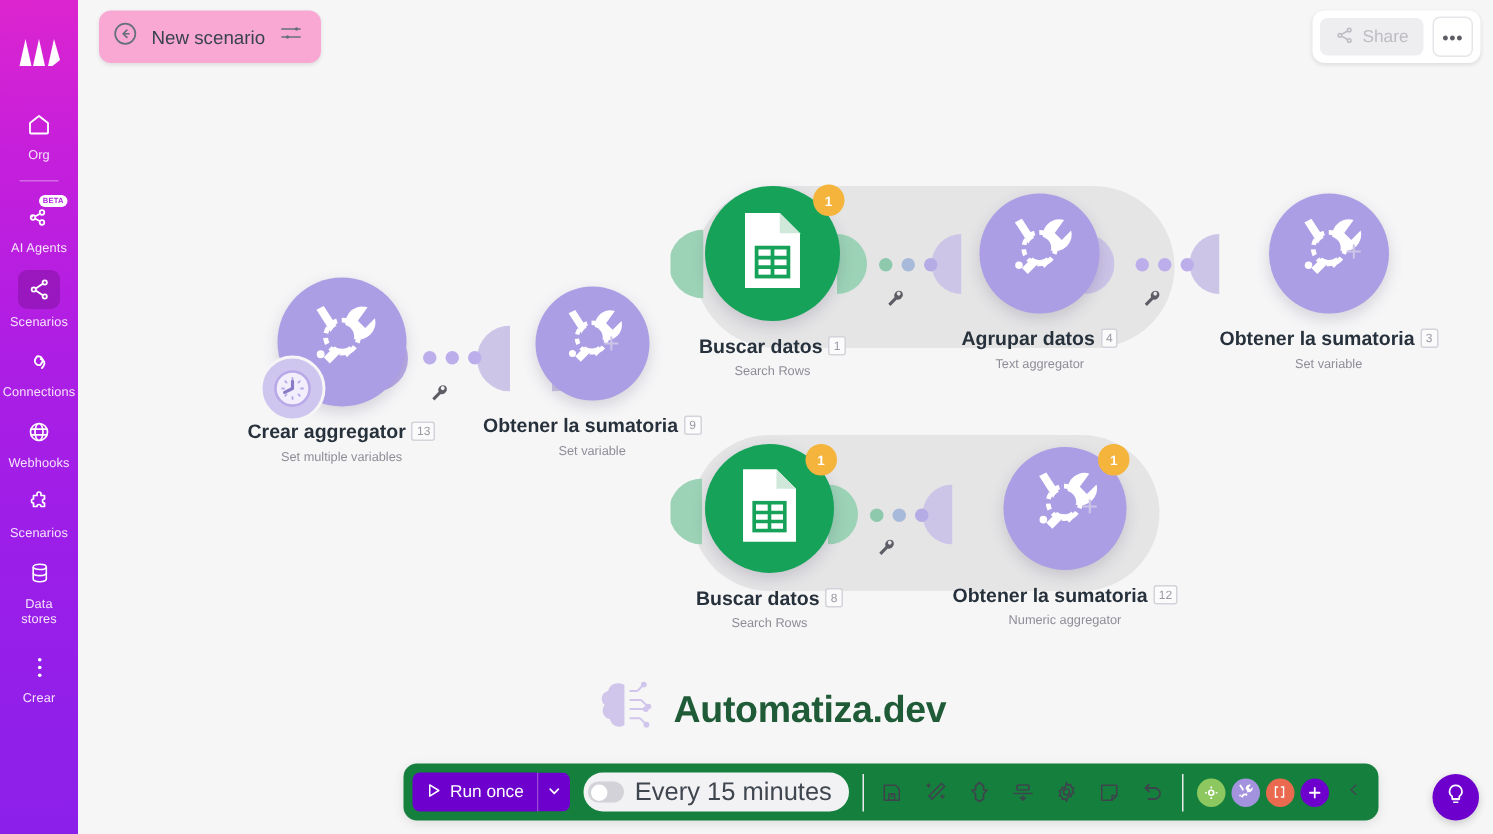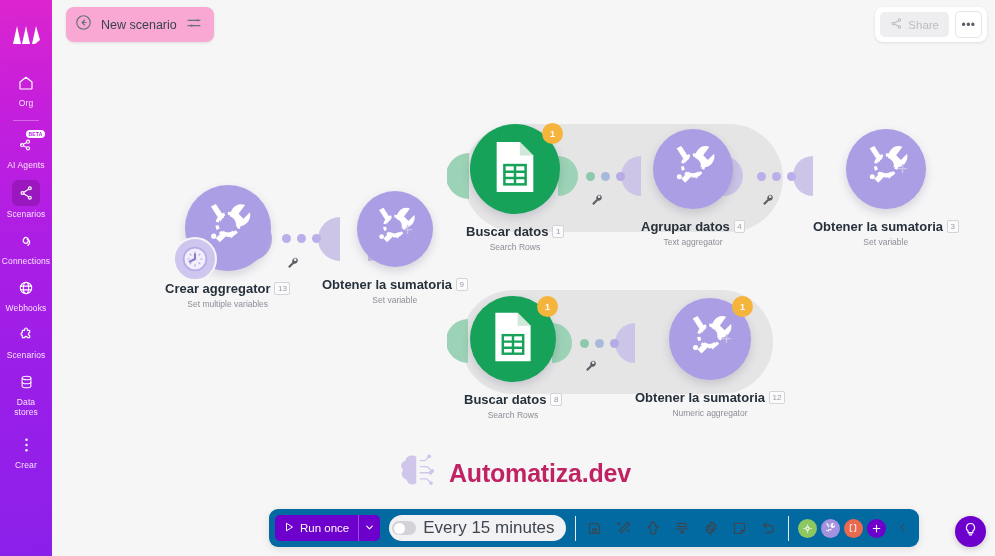--- a/index.html
+++ b/index.html
@@ -236,30 +236,30 @@
   .watermark {
     position: absolute;
     left: 345px; top: 452px;
     display: flex; align-items: center; gap: 10px;
     z-index: 1;
     opacity: .95;
   }
   .wm-text {
     font-size: 25px;
     font-weight: bold;
-    color: #be185d;
+    color: #14532d;
     letter-spacing: -.2px;
   }
 
   
   .toolbar {
     position: absolute;
     left: 269px; bottom: 9px;
     height: 38px;
-    background: #0369a1;
+    background: #15803d;
     border-radius: 9px;
     display: flex; align-items: center;
     padding: 0 8px 0 6px;
     gap: 9px;
     box-shadow: 0 2px 8px rgba(0,0,0,0.10);
     z-index: 18;
   }
   .run-group { display: flex; align-items: center; }
   .run-btn {
     background: #6d00cc;

